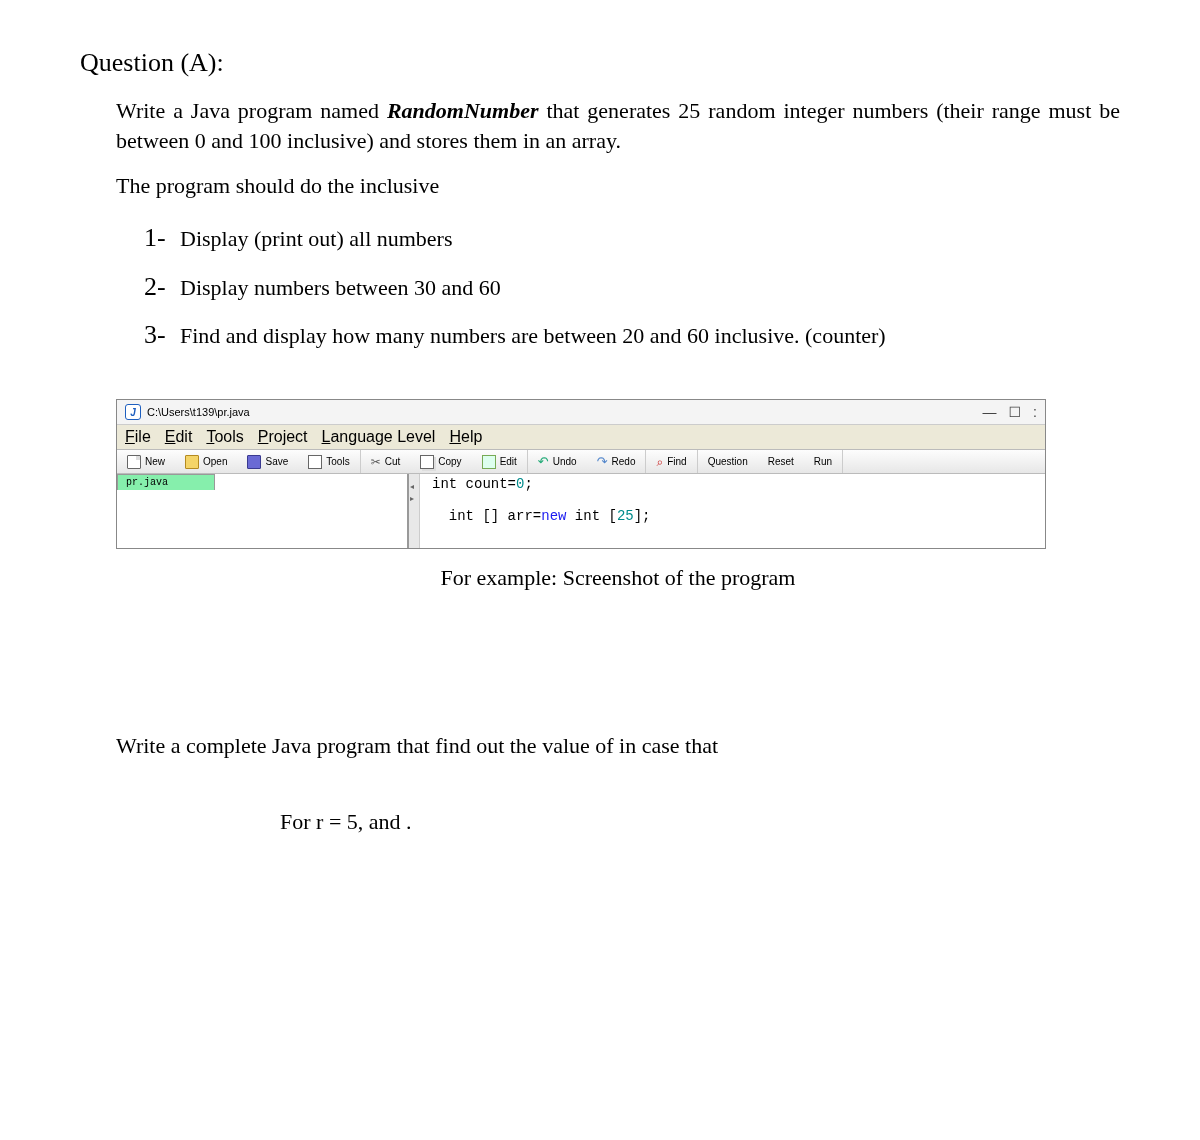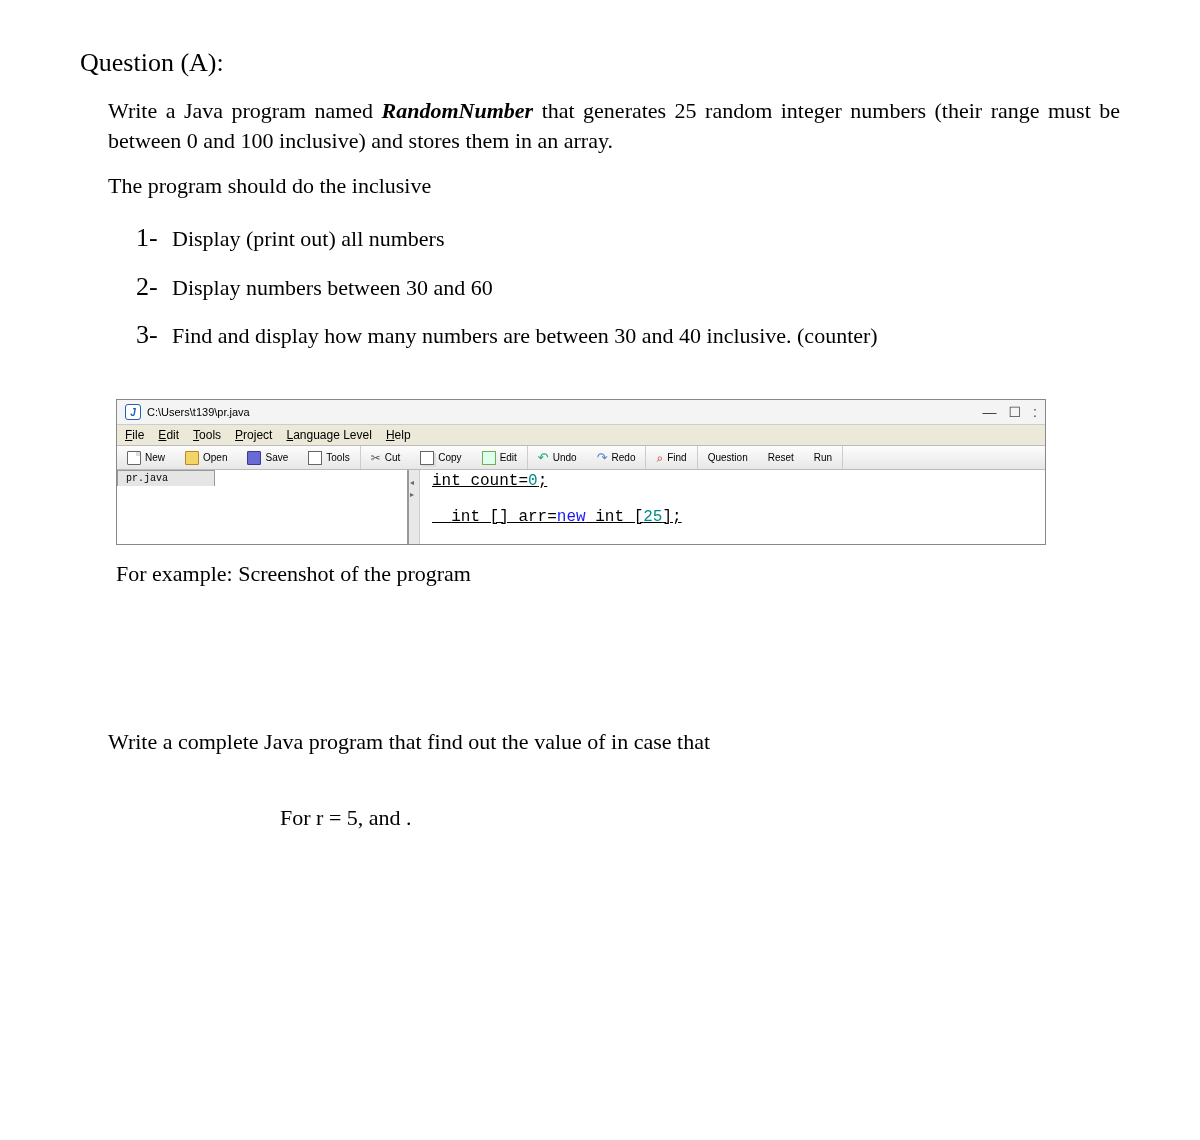--- a/index.html
+++ b/index.html
@@ -8,21 +8,21 @@
     margin: 0;
     background: #ffffff;
     font-family: "Times New Roman", Times, serif;
     font-size: 22px;
     color: #000;
     box-sizing: border-box;
     padding: 0;
   }
   .page { padding: 48px 80px 0 80px; }
   .q-heading { font-weight: normal; font-size: 26px; margin: 0 0 18px 0; }
-  .q-body { margin-left: 28px; }
+  .q-body { margin-left: 36px; }
   .para-justify { text-align: justify; margin: 0 0 16px 0; line-height: 1.35; }
   .em-bi { font-weight: bold; font-style: italic; }
   .ol-wrap { margin-left: 28px; margin-top: 22px; }
   .li-row { display:flex; align-items:baseline; margin-bottom: 18px; }
   .li-num { font-size: 26px; margin-right: 8px; min-width: 28px; }
   .li-text { flex:1; text-align: justify; line-height:1.35; }
   .screenshot-block { margin: 48px 0 12px 36px; }
   .win {
     border: 1px solid #888;
     font-family: Tahoma, Arial, sans-serif;
@@ -39,21 +39,21 @@
   }
   .win-title-left { display:flex; align-items:center; gap:6px; }
   .jicon {
     width:14px; height:14px; border:1px solid #1e5fbf; border-radius:3px;
     display:inline-flex; align-items:center; justify-content:center;
     font-size:10px; font-weight:bold; color:#1e5fbf; font-style:italic; background:#fff;
   }
   .win-controls { display:flex; gap:12px; font-size:14px; color:#444;}
   .win-menu {
     padding: 3px 8px; background:#ece9d8; border-bottom:1px solid #bbb;
-    display:flex; gap:14px; font-size:12px;
+    display:flex; gap:14px; font-size:16px;
   }
   .win-menu span::first-letter { text-decoration: underline; }
   .win-toolbar {
     display:flex; align-items:stretch; font-size:10px;
     background: linear-gradient(#fdfdfd,#e7e7e7);
     border-bottom:1px solid #bbb;
   }
   .tool-group { display:flex; border-right:1px solid #ccc; }
   .tool-btn { display:flex; align-items:center; gap:4px; padding:4px 10px; }
   .ico { width:12px; height:12px; display:inline-block; }
@@ -67,37 +67,36 @@
   .ico-paste { border:1px solid #7a5; background:#dfe;}
   .ico-undo { color:#2a7; font-size:13px;}
   .ico-redo { color:#58c; font-size:13px;}
   .ico-find { color:#c33; font-size:12px;}
   .win-body { display:flex; height:74px; }
   .win-tab-col {
     width: 290px; border-right: 2px solid #999;
     display:flex; flex-direction:column;
   }
   .win-tab {
-    background:#e5e5e5;
+    background:#86efac;
     border:1px solid #999; border-bottom:none;
     padding:2px 8px; font-size:10px; width:80px;
     font-family: "Courier New", monospace;
   }
   .win-tab-fill { flex:1; background:#fff;}
   .win-gutter { width:10px; background:#e8e8e8; border-right:1px solid #ccc; position:relative;}
   .gutter-arrow { position:absolute; left:1px; font-size:8px; color:#666;}
   .win-code {
     flex:1; padding: 2px 12px 6px 12px;
-    font-family: "Courier New", monospace; font-size:16px;
+    font-family: "Courier New", monospace; font-size:14px;
     white-space: pre;
-    text-decoration: underline;
   }
   .kw-blue { color:#1a1af0; }
   .kw-teal { color:#008b8b; }
-  .caption { margin: 16px 0 0 36px; font-size:22px; }
+  .caption { margin: 16px 0 0 36px; font-size:22px;text-align:center; }
   .qb-section { margin-top: 140px; }
   .for-r { margin: 48px 0 0 200px; font-size:22px; }
 </style>
 </head>
 <body>
 
 <div class="page">
 
   <h2 class="q-heading">Question (A):</h2>
 
@@ -111,21 +110,21 @@
       <div class="li-row">
         <span class="li-num"><span>1</span>-</span>
         <span class="li-text">Display (print out) all numbers</span>
       </div>
       <div class="li-row">
         <span class="li-num"><span>2</span>-</span>
         <span class="li-text">Display numbers between 30 and 60</span>
       </div>
       <div class="li-row">
         <span class="li-num"><span>3</span>-</span>
-        <span class="li-text">Find and display how many numbers are between 30 and 40 inclusive. (counter)</span>
+        <span class="li-text">Find and display how many numbers are between 20 and 60 inclusive. (counter)</span>
       </div>
     </div>
   </div>
 
   <div class="screenshot-block">
     <div class="win">
       <div class="win-title">
         <div class="win-title-left">
           <span class="jicon">J</span>
           <span>C:\Users\t139\pr.java</span>

